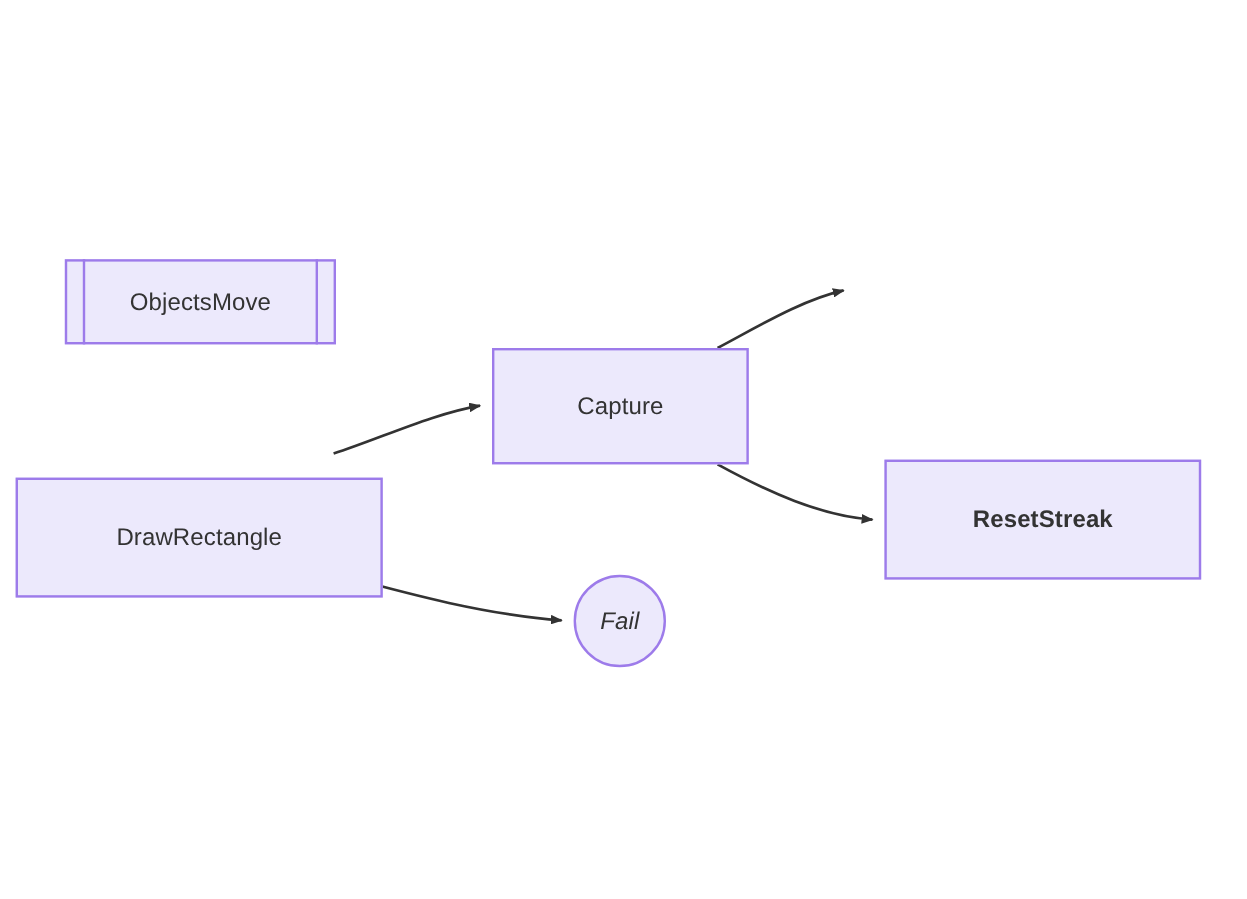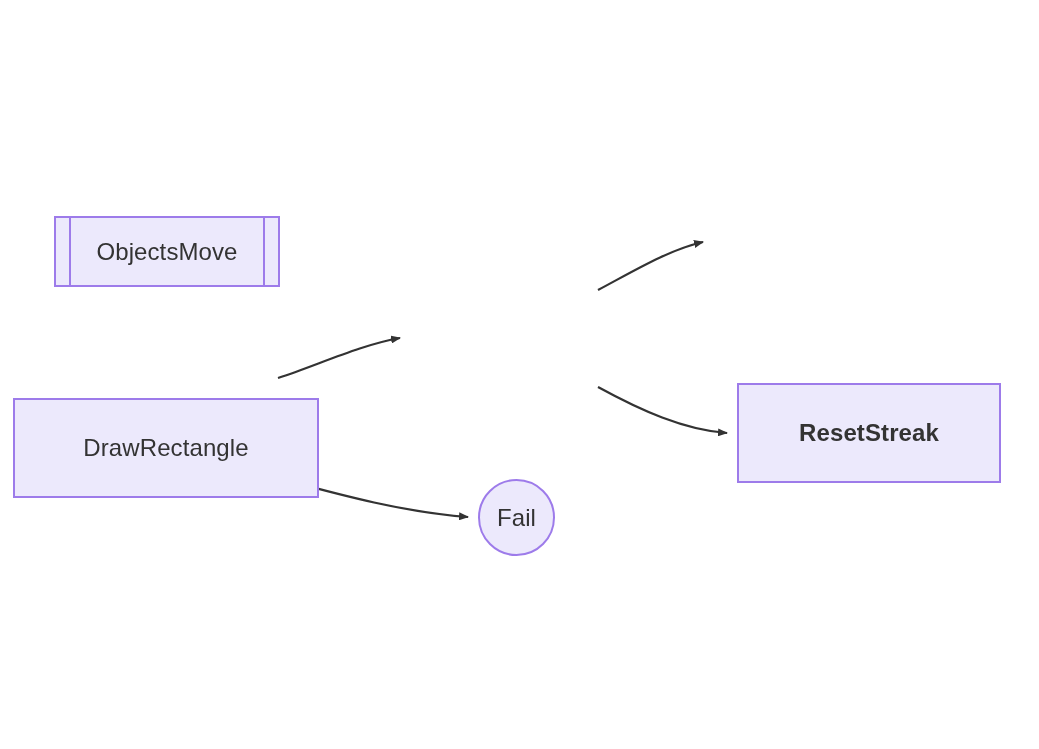--- a/index.html
+++ b/index.html
@@ -28,21 +28,21 @@
   }
   .node {
     position: absolute;
     box-sizing: border-box;
     display: flex;
     align-items: center;
     justify-content: center;
     background: #ece9fc;
     border: 2px solid #9d7bea;
     color: #333333;
-    font-size: 24px;
+    font-size: 20px;
     font-weight: 400;
     line-height: 1;
     letter-spacing: 0.1px;
     white-space: nowrap;
   }
   .node-label {
     display: block;
     pointer-events: none;
   }
   
@@ -53,20 +53,21 @@
     top: -2px;
     bottom: -2px;
     width: 0;
     border-left: 2px solid #9d7bea;
   }
   .node-subroutine::before { left: 13px; }
   .node-subroutine::after  { right: 13px; }
 
   .node-circle {
     border-radius: 50%;
+    font-style: italic;
   }
 </style>
 </head>
 <body>
 
 <div id="diagram-canvas">
 
   <svg id="edge-layer" viewBox="0 0 1039 749" xmlns="http://www.w3.org/2000/svg">
     <defs>
       <marker id="arrowhead" markerWidth="10" markerHeight="8" refX="9" refY="4" orient="auto" markerUnits="userSpaceOnUse">
@@ -80,20 +81,23 @@
   </svg>
 
   <div class="node node-subroutine" id="node-objectsmove" style="left: 54px; top: 216px; width: 226px; height: 71px;">
     <span class="node-label">ObjectsMove</span>
   </div>
 
   <div class="node" id="node-drawrectangle" style="left: 13px; top: 378px; width: 306px; height: 100px; margin-top: 20px;">
     <span class="node-label">DrawRectangle</span>
   </div>
 
+  <div class="node" id="node-capture" style="left: 410px; top: 290px; width: 214px; height: 97px;">
+    <span class="node-label">Capture</span>
+  </div>
 
 
   <div class="node" id="node-resetstreak" style="left: 737px; top: 383px; width: 264px; height: 100px; font-weight: bold;">
     <span class="node-label">ResetStreak</span>
   </div>
 
   <div class="node node-circle" id="node-fail" style="left: 478px; top: 479px; width: 77px; height: 77px;">
     <span class="node-label">Fail</span>
   </div>
 

